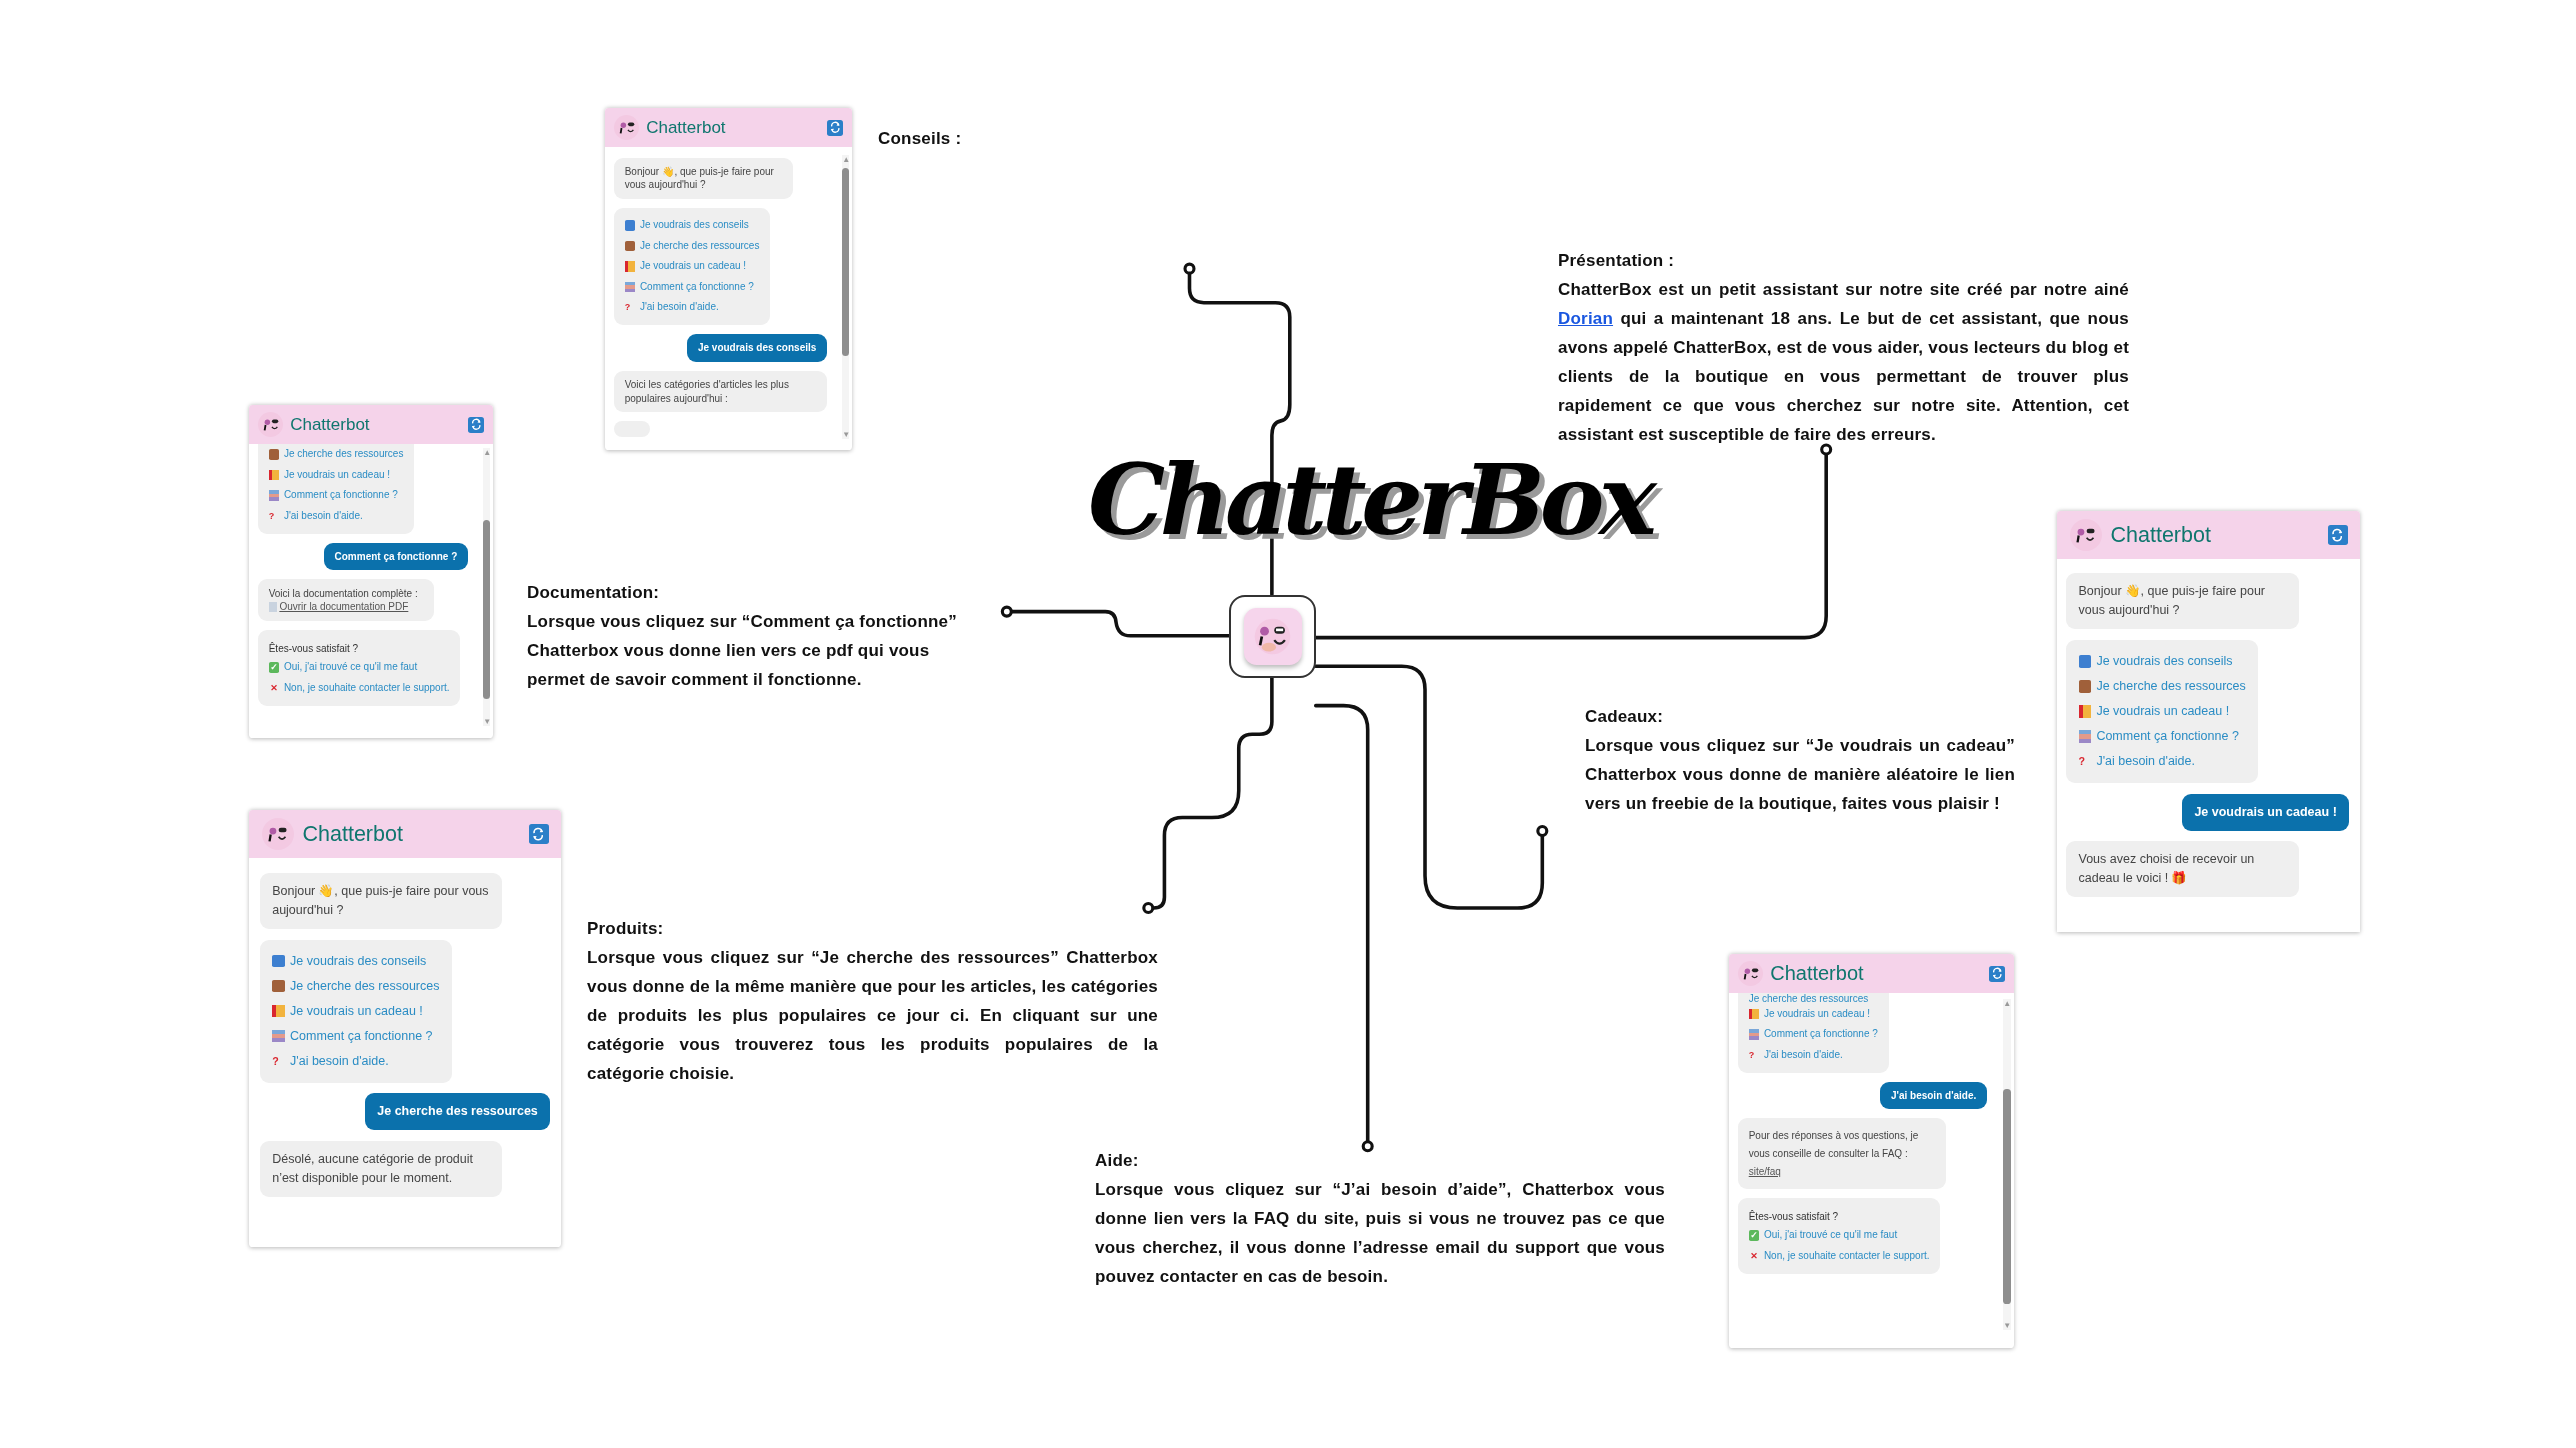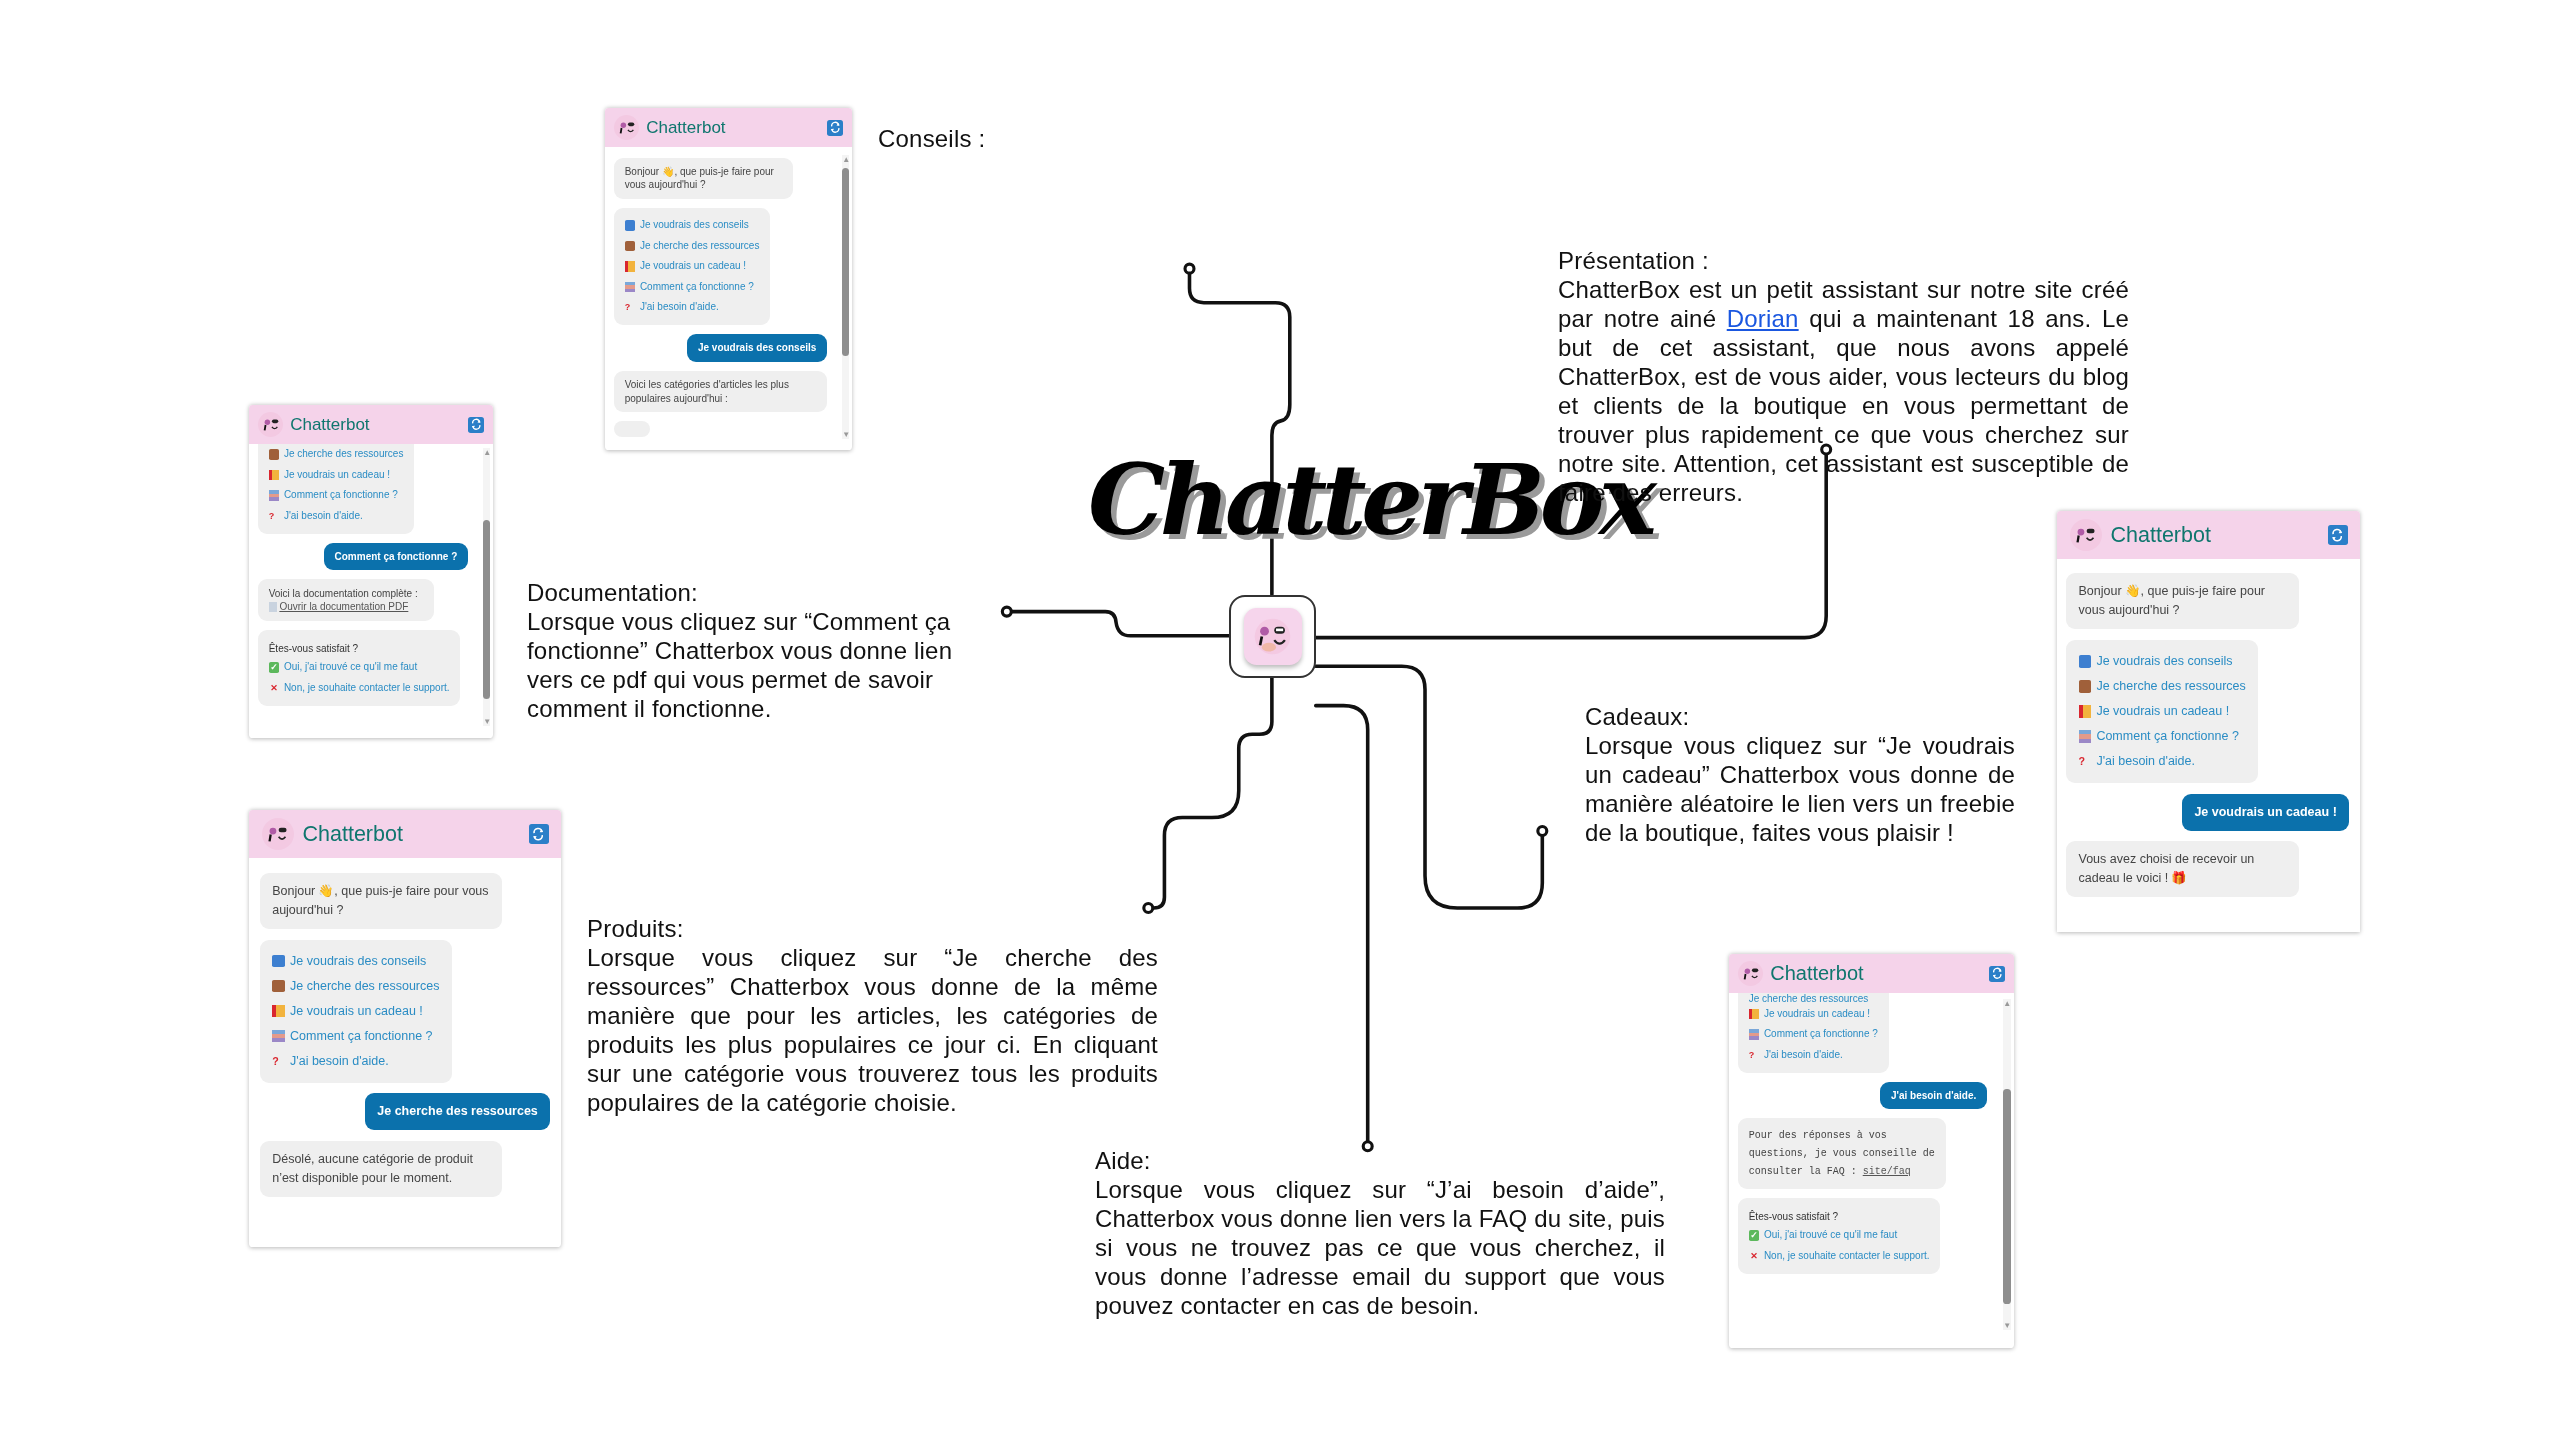--- a/index.html
+++ b/index.html
@@ -28,22 +28,23 @@
   }
   .logo-inner {
     width: 58px; height: 57px; border-radius: 12.5px; background: #f6d5ec;
     box-shadow: 0 2.7px 4.5px rgba(0,0,0,0.25);
     display: flex; align-items: center; justify-content: center;
   }
 
   
   .desc {
     position: absolute; font-family: "Liberation Sans Narrow", "Liberation Sans", sans-serif;
-    font-size: 24px; line-height: 29px; color: #111; text-align: justify;
+    font-size: 17px; line-height: 29px; color: #111; text-align: justify;
     letter-spacing: 0.2px;
+    font-weight: bold;
   }
   .desc .head { display: block; text-align: left; }
   .desc .link { color: #1a57e0; text-decoration: underline; }
 
   
   .chat {
     position: absolute; background: #fff; border-radius: 3.6px;
     box-shadow: 0 0.9px 4.5px rgba(0,0,0,0.28);
     overflow: hidden; font-family: "Liberation Sans", sans-serif;
   }
@@ -435,21 +436,21 @@
         <div class="opt">
             <span class="opt-ico" style="color:#d9262f;font-weight:bold;">?</span>
             <span>J'ai besoin d'aide.</span>
           </div>
       </div>
     </div>
     <div class="row-right">
         <span class="user-msg">J'ai besoin d'aide.</span>
       </div>
     <div>
-      <div class="bubble" style="max-width:208px;padding-top:9px;line-height:18px;font-family:Liberation Mono, monospace;">
+      <div class="bubble" style="max-width:208px;padding-top:9px;line-height:18px;">
         <span>Pour des réponses à vos questions, je vous conseille de consulter la FAQ : </span><span class="faq-link">site/faq</span>
       </div>
     </div>
     <div>
       <div class="bubble menu" style="padding-top:12.5px;">
         <div class="sat-title" style="margin-bottom:1.8px;">Êtes-vous satisfait ?</div>
         <div class="opt yes">
             <span class="opt-ico">✓</span>
             <span>Oui, j'ai trouvé ce qu'il me faut</span>
           </div>

